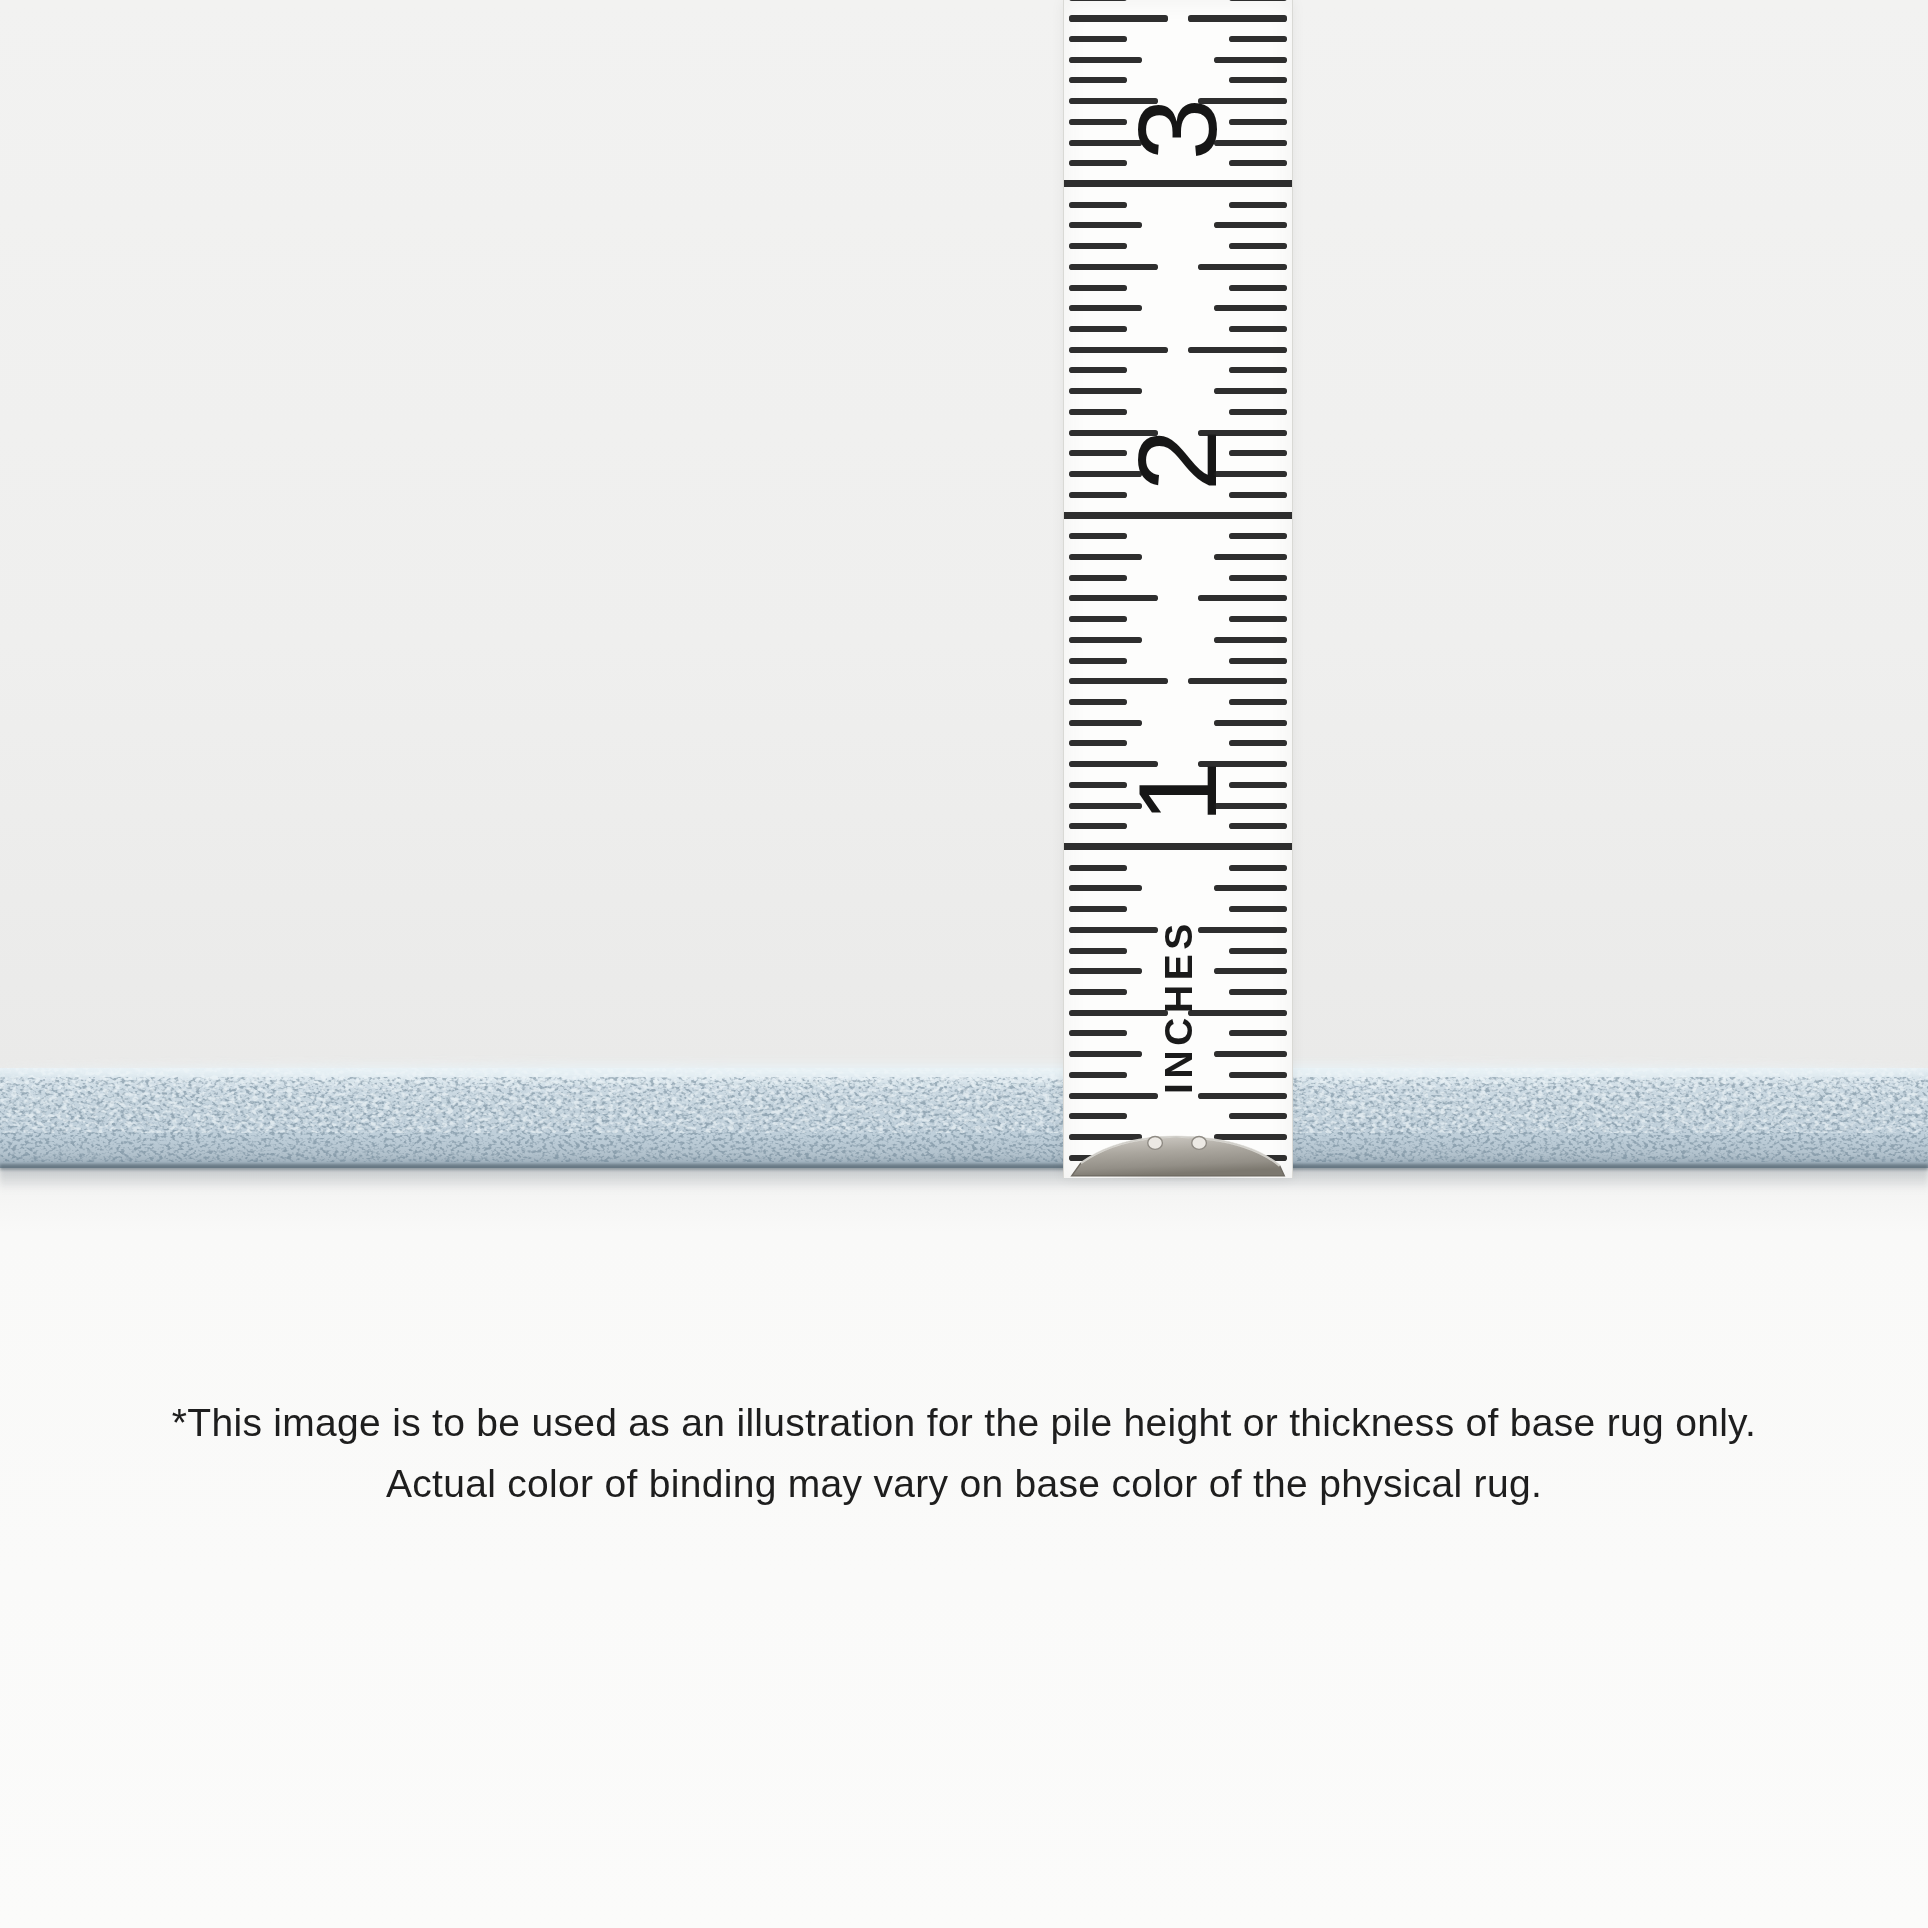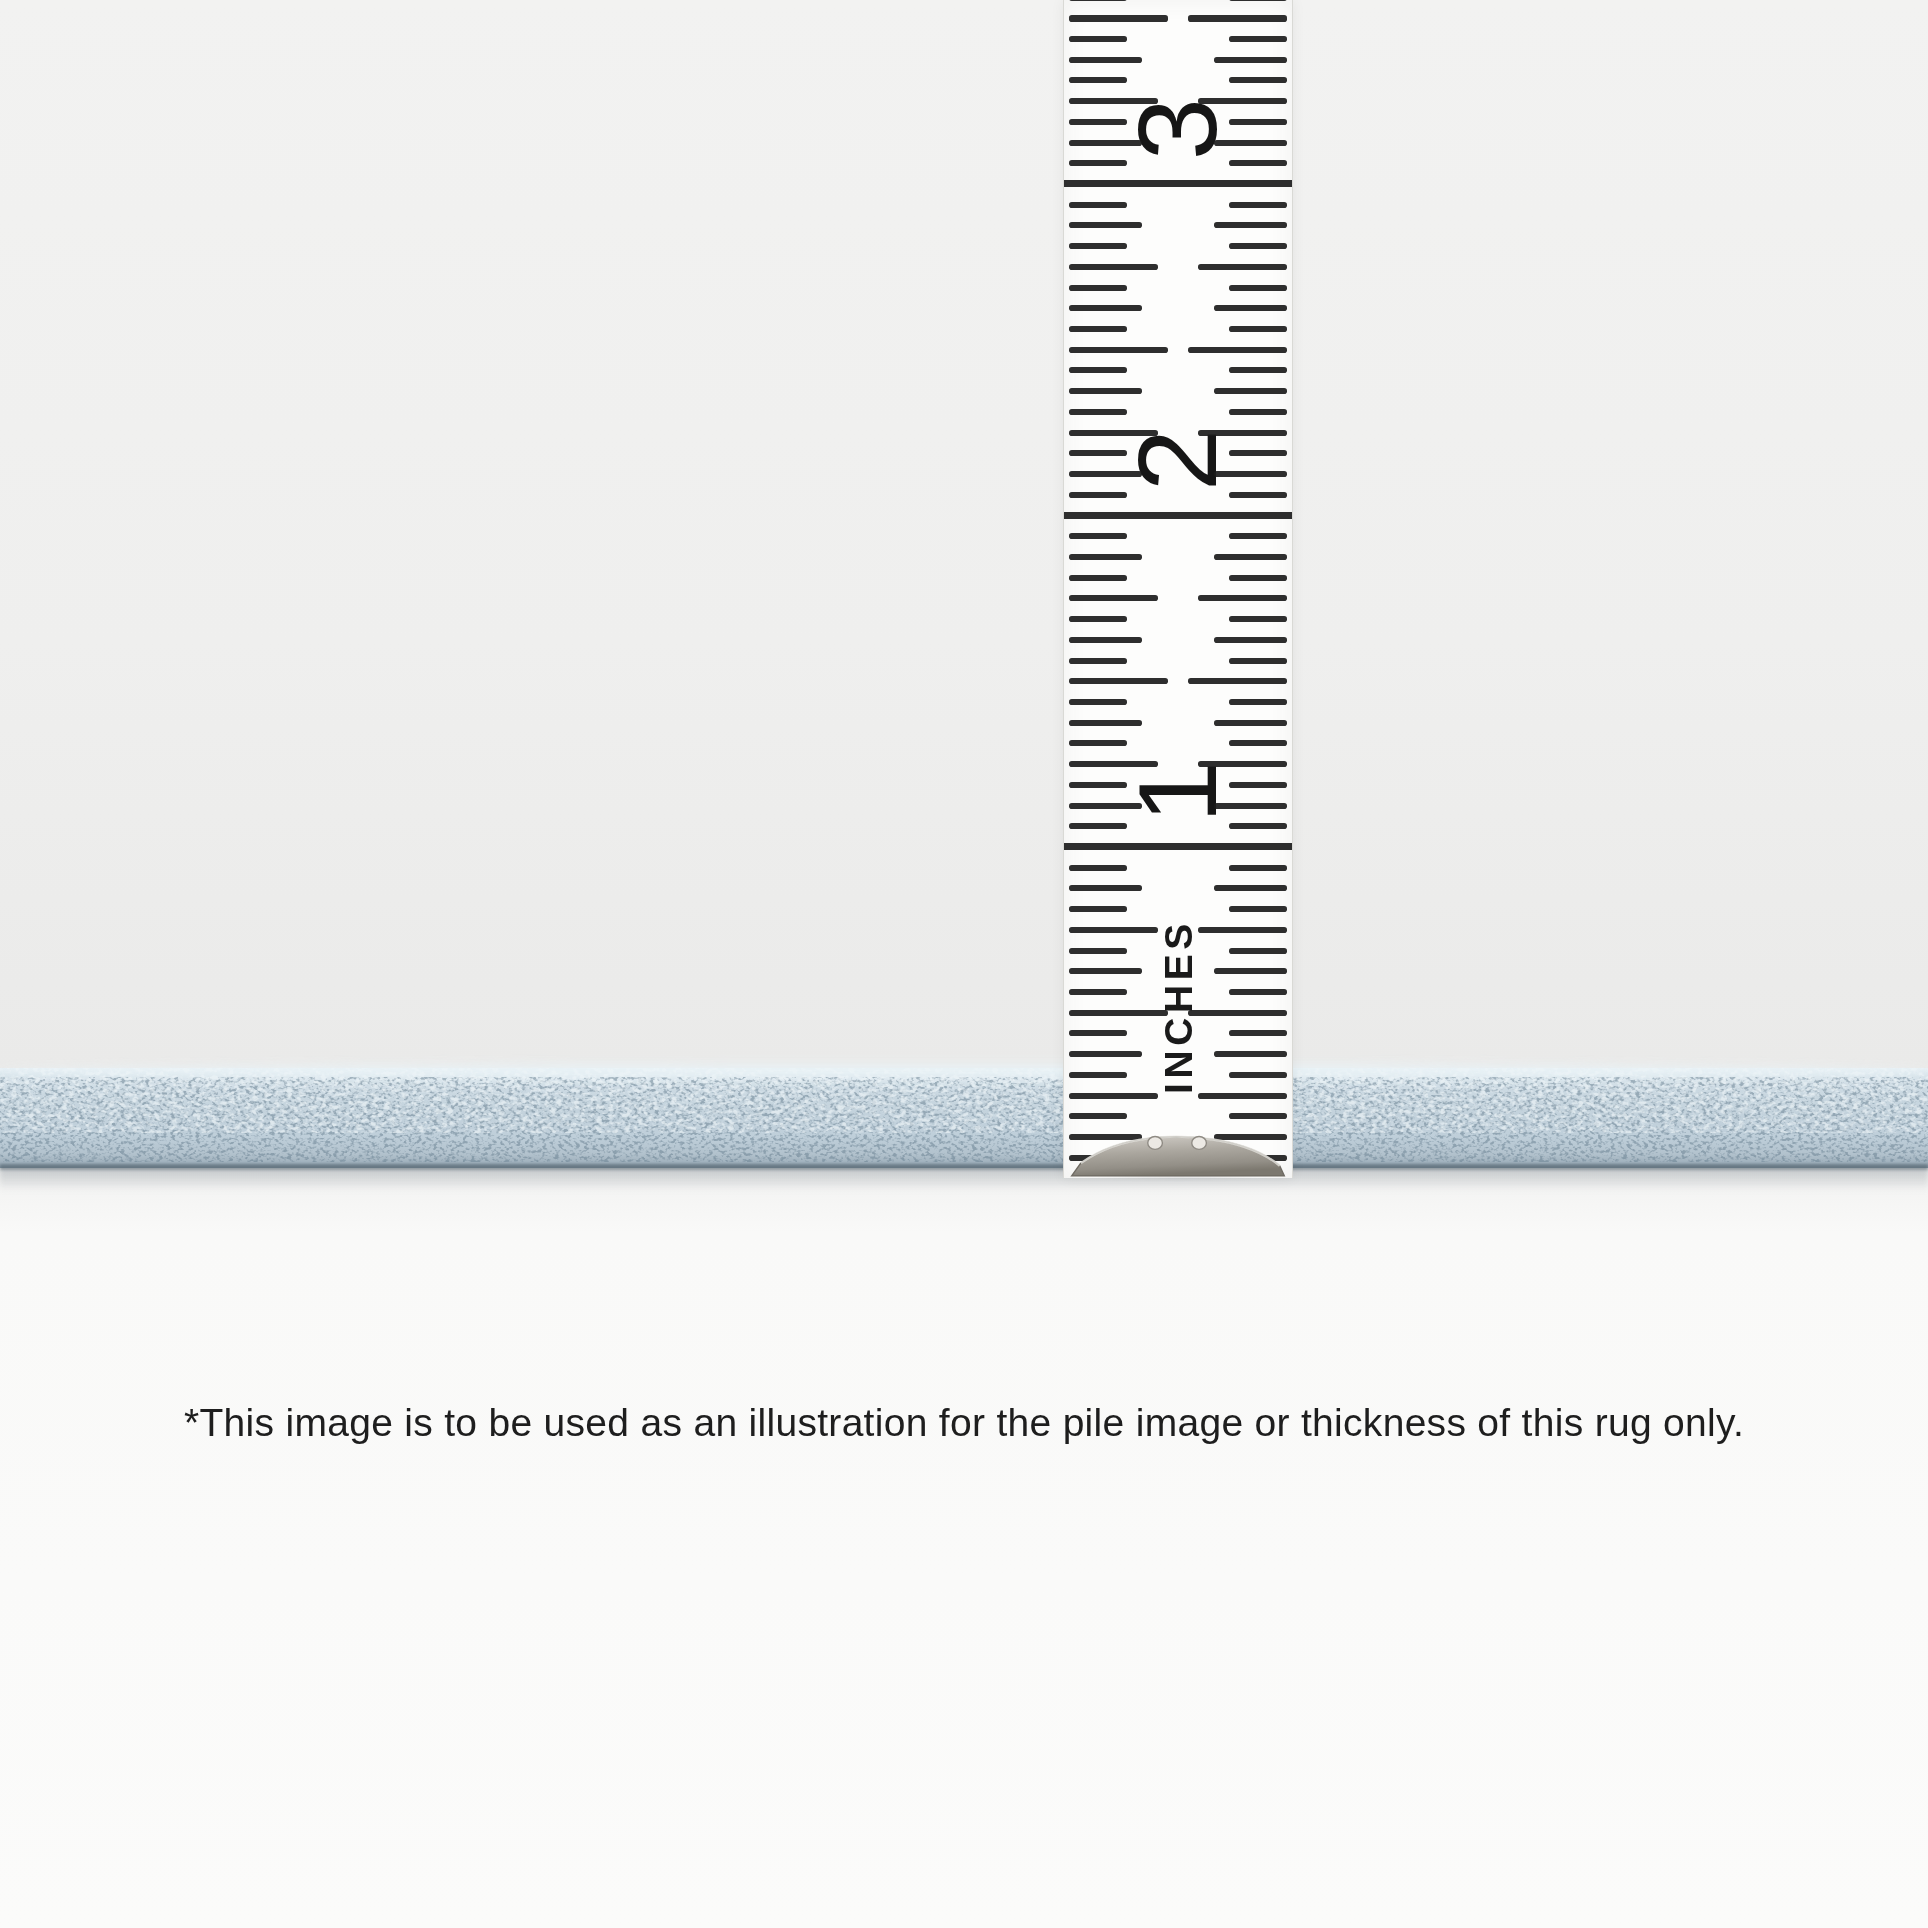--- a/index.html
+++ b/index.html
@@ -236,17 +236,18 @@
         </linearGradient>
       </defs>
       <path d="M4,52 L14,38 Q45,16 88,11 Q122,7 156,12 Q205,19 231,41 L236,52 Z" fill="url(#metalGrad)" stroke="#6e6a62" stroke-width="1.5"></path>
       <path d="M14,38 Q45,16 88,11 Q122,7 156,12 Q205,19 231,41" fill="none" stroke="#e9e7e2" stroke-width="2.5" opacity="0.8"></path>
       <ellipse cx="95" cy="16" rx="8" ry="7" fill="#ece9e4" stroke="#8f8b84" stroke-width="1.5"></ellipse>
       <ellipse cx="143" cy="16" rx="8" ry="7" fill="#ece9e4" stroke="#8f8b84" stroke-width="1.5"></ellipse>
     </svg>
   </div>
 
   <div class="disclaimer">
-    <div>*This image is to be used as an illustration for the pile image or thickness of this rug only.</div>
+    <div>*This image is to be used as an illustration for the pile height or thickness of base rug only.</div>
+    <div>Actual color of binding may vary on base color of the physical rug.</div>
   </div>
 
 </div>
 
 
 </body></html>

